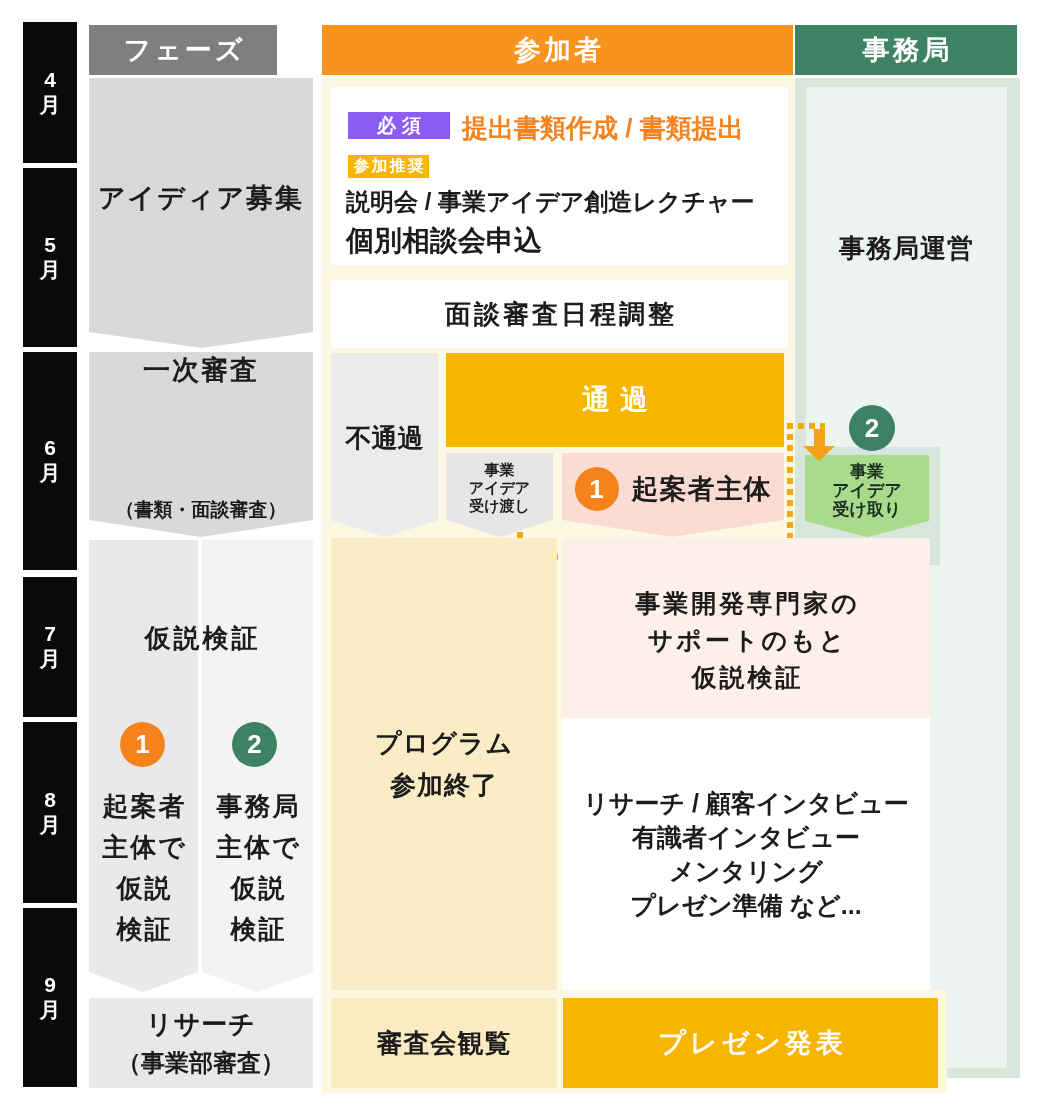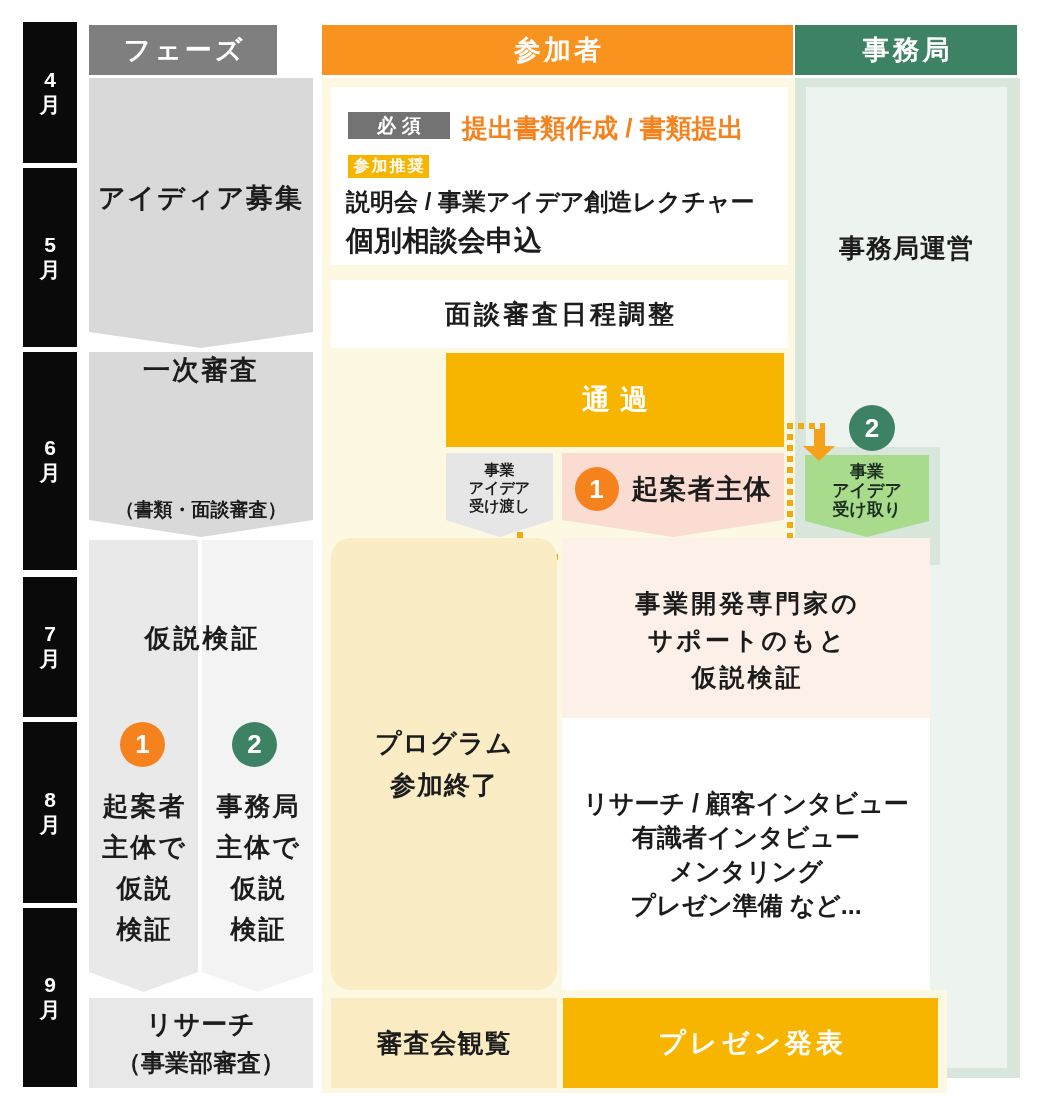--- a/index.html
+++ b/index.html
@@ -103,40 +103,43 @@
     <div>仮説</div>
     <div>検証</div>
   </div>
 
   <div class="abs col jp-bold" style="left:89px;top:998px;width:224px;height:90px;background:#e8e8e8;">
     <div style="font-size:26px;letter-spacing:1px;">リサーチ</div>
     <div style="font-size:24px;margin-top:5px;">（事業部審査）</div>
   </div>
 
   <div class="abs" style="left:331px;top:87px;width:457px;height:178px;background:#ffffff;"></div>
-  <div class="abs flexc" style="left:348px;top:112px;width:102px;height:27px;background:#737373;color:#fff;font-weight:bold;font-size:19px;letter-spacing:6px;text-indent:6px;">
+  <div class="abs flexc" style="left:348px;top:112px;width:102px;height:27px;background:#8b5cf6;color:#fff;font-weight:bold;font-size:19px;letter-spacing:6px;text-indent:6px;">
     <span>必須</span>
   </div>
   <div class="abs" style="left:462px;top:111px;color:#f5821d;font-weight:bold;font-size:26px;">
     <span>提出書類作成 / 書類提出</span>
   </div>
   <div class="abs flexc" style="left:348px;top:155px;width:81px;height:23px;background:#f8b500;color:#fff;font-weight:bold;font-size:16px;letter-spacing:2px;text-indent:2px;">
     <span>参加推奨</span>
   </div>
   <div class="abs" style="left:346px;top:186px;color:#1c1c1c;font-weight:600;font-size:24px;">
     <span>説明会 / 事業アイデア創造レクチャー</span>
   </div>
   <div class="abs" style="left:346px;top:222px;color:#1c1c1c;font-weight:600;font-size:28px;">
     <span>個別相談会申込</span>
   </div>
 
   <div class="abs flexc jp-bold" style="left:331px;top:280px;width:457px;height:68px;background:#ffffff;font-size:26px;letter-spacing:3px;text-indent:3px;">
     <span>面談審査日程調整</span>
   </div>
 
+  <div class="abs tip17 flexc jp-bold" style="left:331px;top:353px;width:107px;height:184px;background:#ebebeb;font-size:26px;padding-bottom:14px;">
+    <span>不通過</span>
+  </div>
   <div class="abs flexc" style="left:446px;top:353px;width:338px;height:94px;background:#f8b500;color:#ffffff;font-weight:bold;font-size:28px;letter-spacing:10px;text-indent:10px;">
     <span>通過</span>
   </div>
 
   <div class="abs tip17 jp-bold" style="left:446px;top:453px;width:107px;height:84px;background:#e6e6e6;font-size:15px;line-height:18px;text-align:center;padding-top:8px;">
     <div>事業</div>
     <div>アイデア</div>
     <div>受け渡し</div>
   </div>
 
@@ -157,21 +160,21 @@
     <span>2</span>
   </div>
 
   <div class="abs dot-v" style="left:517px;top:532px;width:6px;height:26px;"></div>
   <div class="abs dot-h" style="left:519px;top:554px;width:276px;height:6px;"></div>
   <div class="abs dot-v" style="left:787px;top:423px;width:6px;height:136px;"></div>
   <div class="abs dot-h" style="left:787px;top:423px;width:38px;height:6px;"></div>
   <div class="abs" style="left:814px;top:429px;width:11px;height:17px;background:#f5a11c;"></div>
   <div class="abs" style="left:803px;top:446px;width:0;height:0;border-left:16px solid transparent;border-right:16px solid transparent;border-top:15px solid #f5a11c;"></div>
 
-  <div class="abs col jp-bold" style="left:331px;top:538px;width:226px;height:452px;background:#faecc4;font-size:26px;line-height:42px;letter-spacing:1px;border-radius:20px;">
+  <div class="abs col jp-bold" style="left:331px;top:538px;width:226px;height:452px;background:#faecc4;font-size:26px;line-height:42px;letter-spacing:1px;">
     <div>プログラム</div>
     <div>参加終了</div>
   </div>
 
   <div class="abs col jp-bold" style="left:562px;top:538px;width:368px;height:180px;background:#fcf0e9;font-size:25px;line-height:37px;letter-spacing:3px;text-indent:3px;padding-top:24px;">
     <div>事業開発専門家の</div>
     <div>サポートのもと</div>
     <div>仮説検証</div>
   </div>
 

